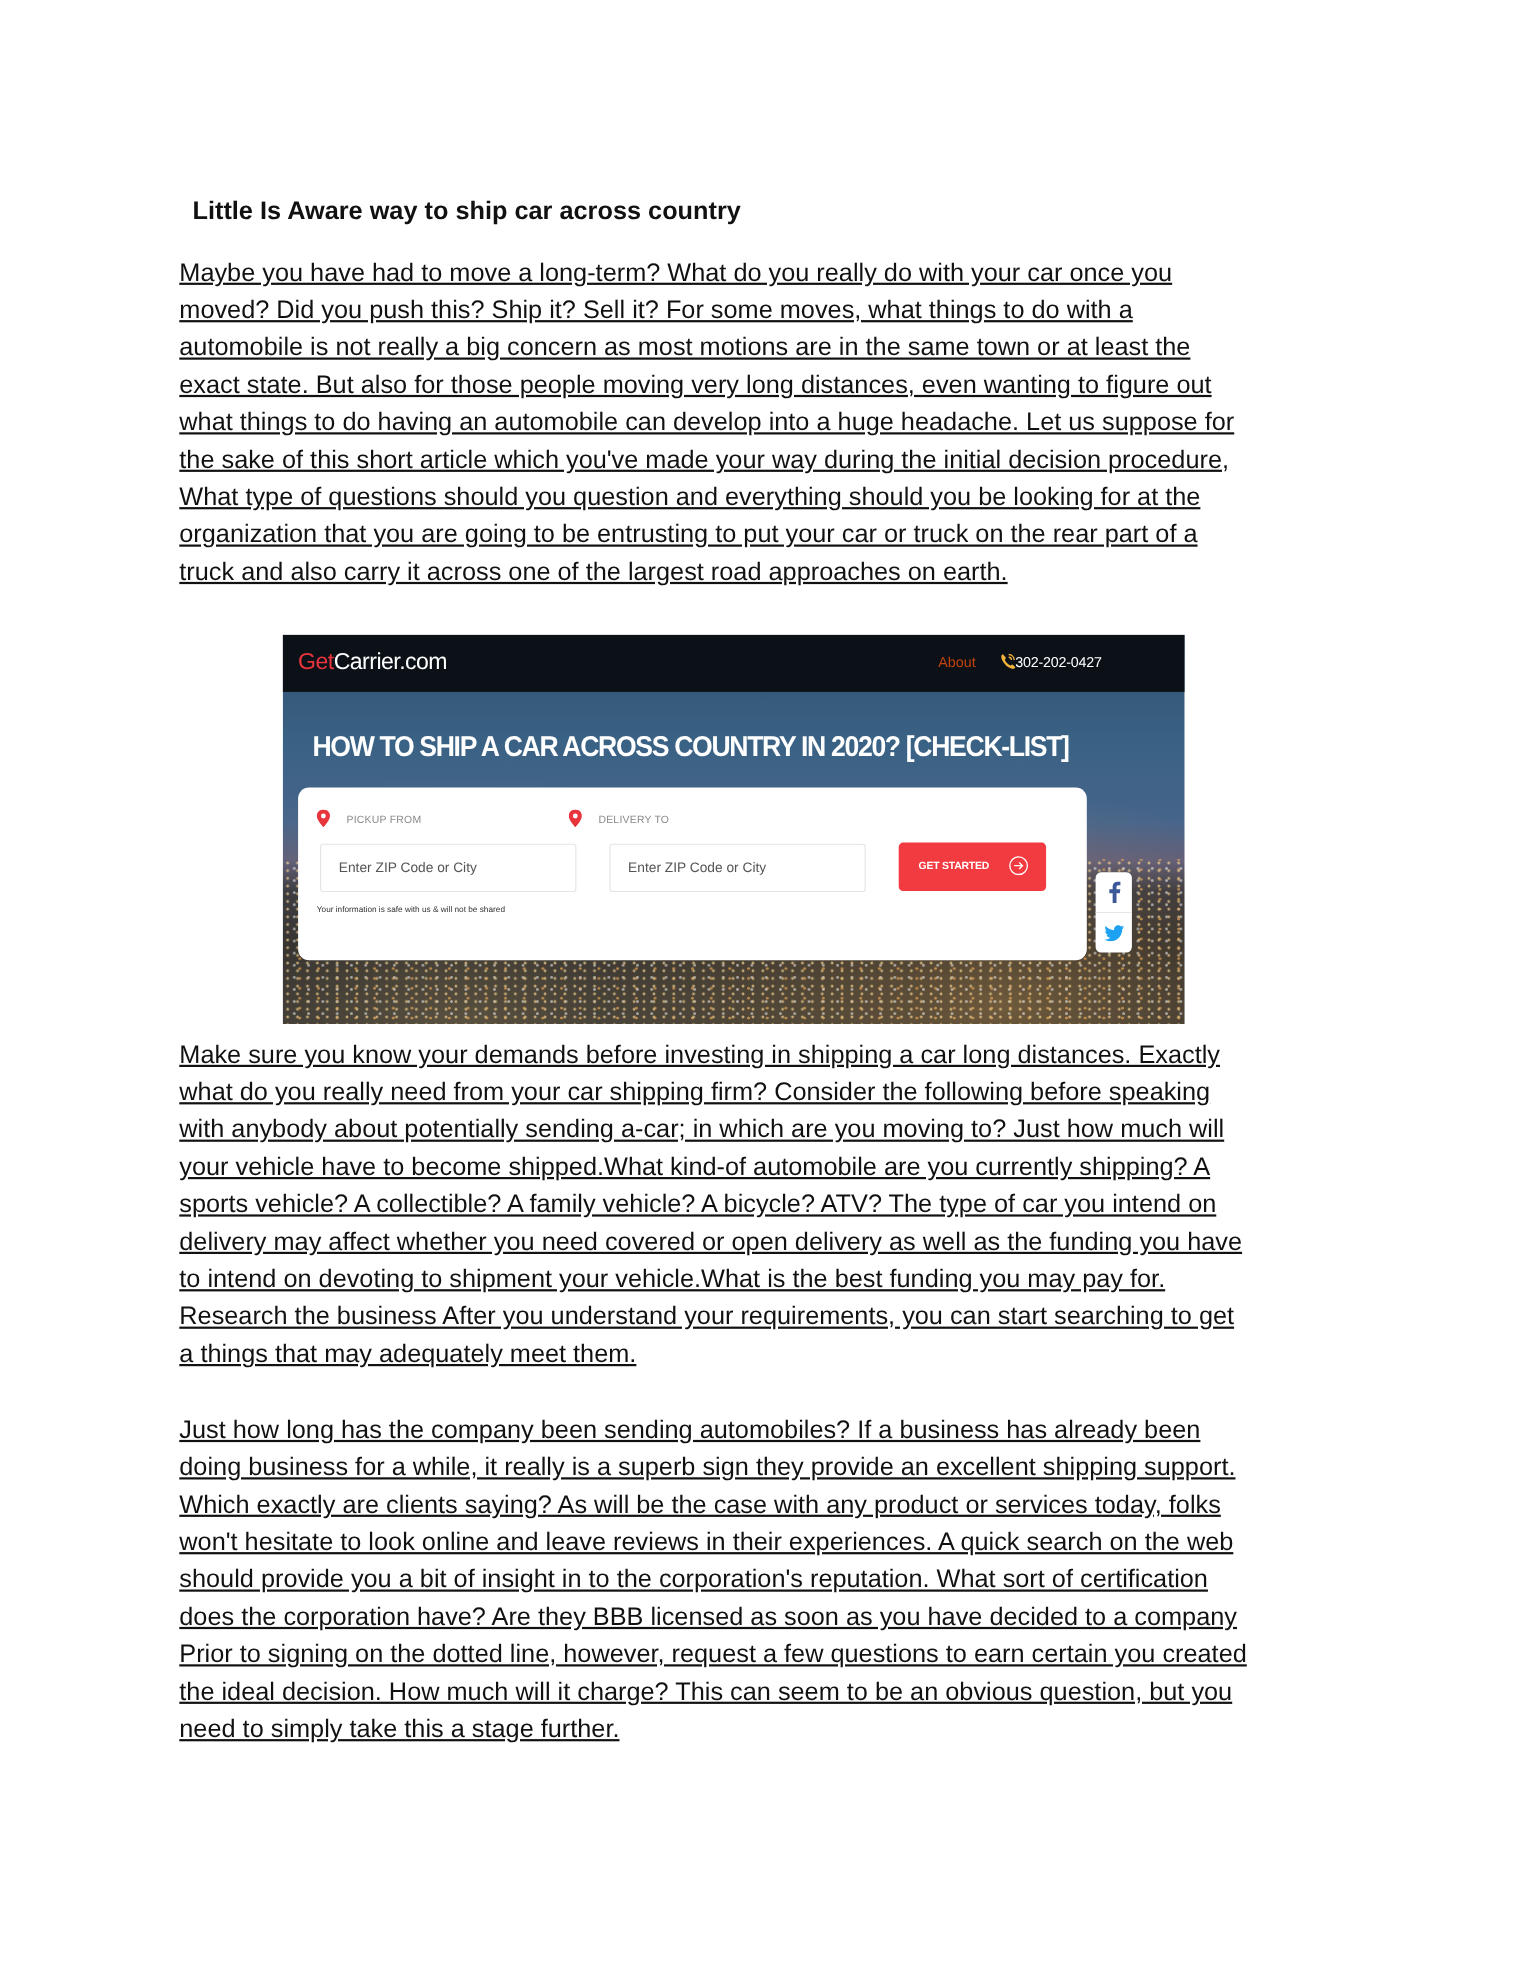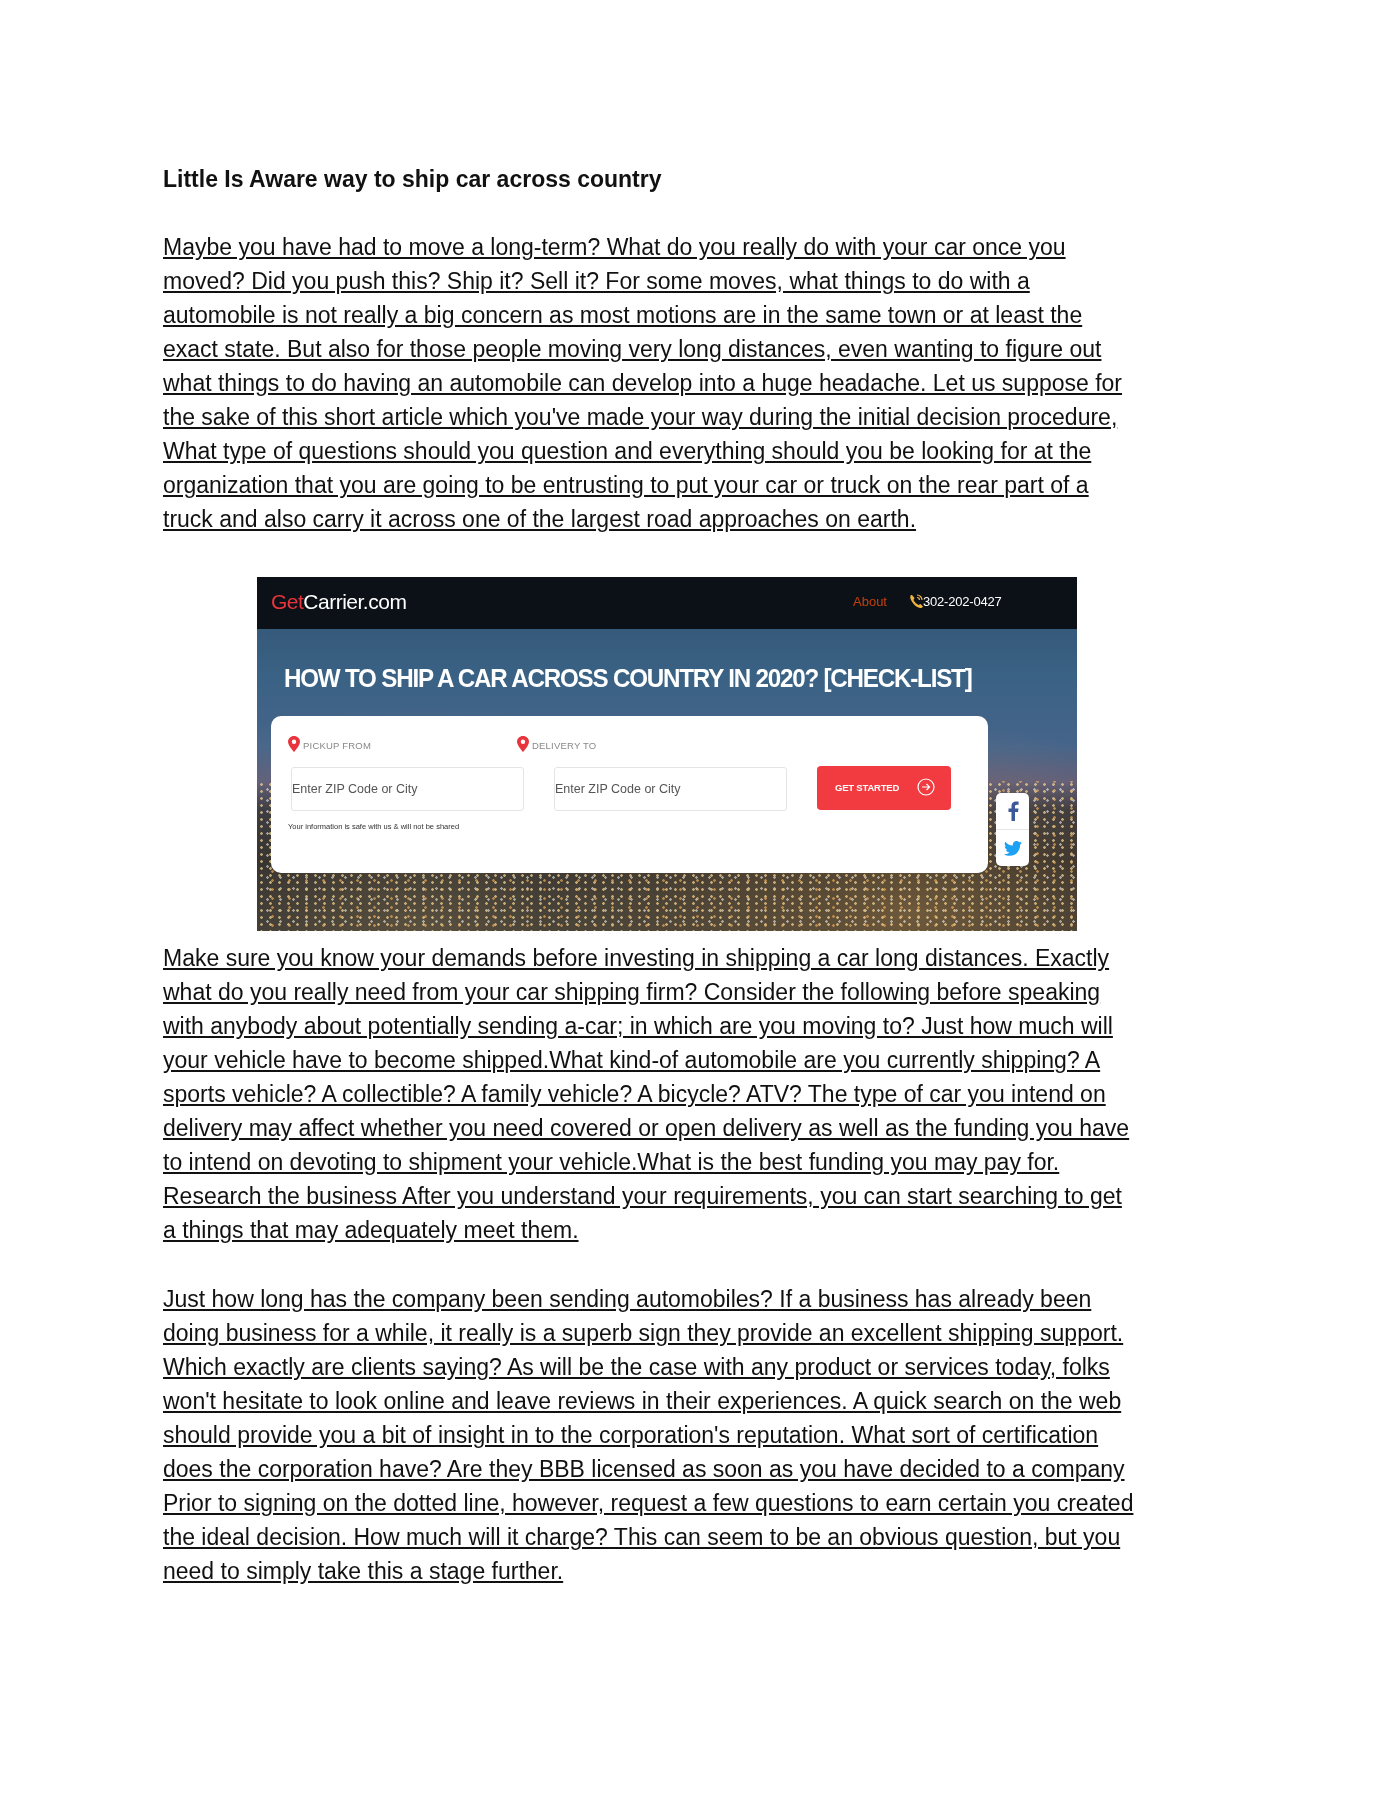--- a/index.html
+++ b/index.html
@@ -1,20 +1,20 @@
 <!DOCTYPE html>
 <html><head>
 <meta charset="utf-8">
 <style>
   html, body { margin: 0; padding: 0; background: #ffffff; }
   body { width: 1391px; height: 1800px; position: relative; overflow: hidden;
          font-family: "Liberation Sans", sans-serif; color: #111; }
   .page { position: absolute; left: 0; top: 0; width: 1391px; height: 1800px; background: #fff; }
   .doc-title { position: absolute; left: 163px; top: 162px; font-size: 23px; font-weight: bold;
-               line-height: 34px; white-space: nowrap; margin: 0; color: #111; }
+               line-height: 34px; white-space: nowrap; margin: 12px; color: #111; }
   .para { position: absolute; left: 163px; margin: 0; font-size: 23px; line-height: 34px; color: #111; }
   .para .line { display: block; white-space: nowrap; height: 34px; text-decoration: underline; }
   .link { color: #1a56c4; text-decoration: underline; cursor: pointer; }
 
   
   .embed { position: absolute; left: 257px; top: 577px; width: 820px; height: 354px; overflow: hidden;
            font-family: "Liberation Sans", sans-serif; }
   .embed-bg { position: absolute; inset: 0;
       background:
         radial-gradient(ellipse at 80% 95%, rgba(255,190,90,0.35) 0%, rgba(0,0,0,0) 40%),
@@ -29,24 +29,24 @@
       background-position: 0 0, 4px 3px, 7px 5px; opacity: 0.75; }
   .nav { position: absolute; left: 0; top: 0; width: 820px; height: 52px; background: #0c1118; }
   .logo { position: absolute; left: 14px; top: 13px; font-size: 21px; color: #ffffff; letter-spacing: -0.5px; white-space: nowrap; }
   .logo .get { color: #e8343c; }
   .nav-about { position: absolute; left: 596px; top: 17px; font-size: 13px; color: #c2410c; }
   .nav-phone-icon { position: absolute; left: 651px; top: 15px; width: 16px; height: 18px; }
   .nav-phone { position: absolute; left: 666px; top: 17px; font-size: 13px; color: #fff; letter-spacing: -0.2px; }
   .hero-title { position: absolute; left: 27px; top: 86px; font-size: 26px; font-weight: bold; color: #fff;
                 letter-spacing: -1.3px; white-space: nowrap; transform: scaleX(0.93); transform-origin: left center; }
   .card { position: absolute; left: 14px; top: 139px; width: 717px; height: 157px; background: #fff; border-radius: 10px; }
-  .field-label { position: absolute; top: 24px; font-size: 9.5px; color: #888; letter-spacing: 0.2px; white-space: nowrap; }
+  .field-label { position: absolute; top: 24px; font-size: 9.5px; color: #888; letter-spacing: 0.2px; white-space: nowrap; margin-left: 12px; }
   .pin { position: absolute; top: 20px; width: 12px; height: 16px; }
   .input { position: absolute; top: 51px; width: 233px; height: 44px; border: 1px solid #e4e4e4; border-radius: 3px;
-           background: #fff; box-sizing: border-box; padding: 0 0; font-size: 12.5px; color: #555;
+           background: #fff; box-sizing: border-box; padding: 0 16px; font-size: 12.5px; color: #555;
            font-family: "Liberation Sans", sans-serif; outline: none; }
   .input::placeholder { color: #555; }
   .btn { position: absolute; left: 546px; top: 50px; width: 134px; height: 44px; background: #f23b41; border-radius: 4px;
          color: #fff; font-size: 9.5px; font-weight: bold; cursor: pointer; border: none; box-sizing: border-box; }
   .btn-label { position: absolute; left: 18px; top: 16px; white-space: nowrap; letter-spacing: -0.2px; }
   .btn-arrow { position: absolute; right: 16px; top: 12px; width: 18px; height: 18px; }
   .safe-note { position: absolute; left: 17px; top: 106px; font-size: 7.5px; color: #333; white-space: nowrap; }
   .social { position: absolute; left: 739px; top: 216px; width: 33px; height: 73px; background: #fff; border-radius: 5px; }
   .social-fb { position: absolute; left: 0; top: 0; width: 33px; height: 36px; border-bottom: 1px solid #e6e6e6;
                display: flex; align-items: center; justify-content: center; cursor: pointer; }

